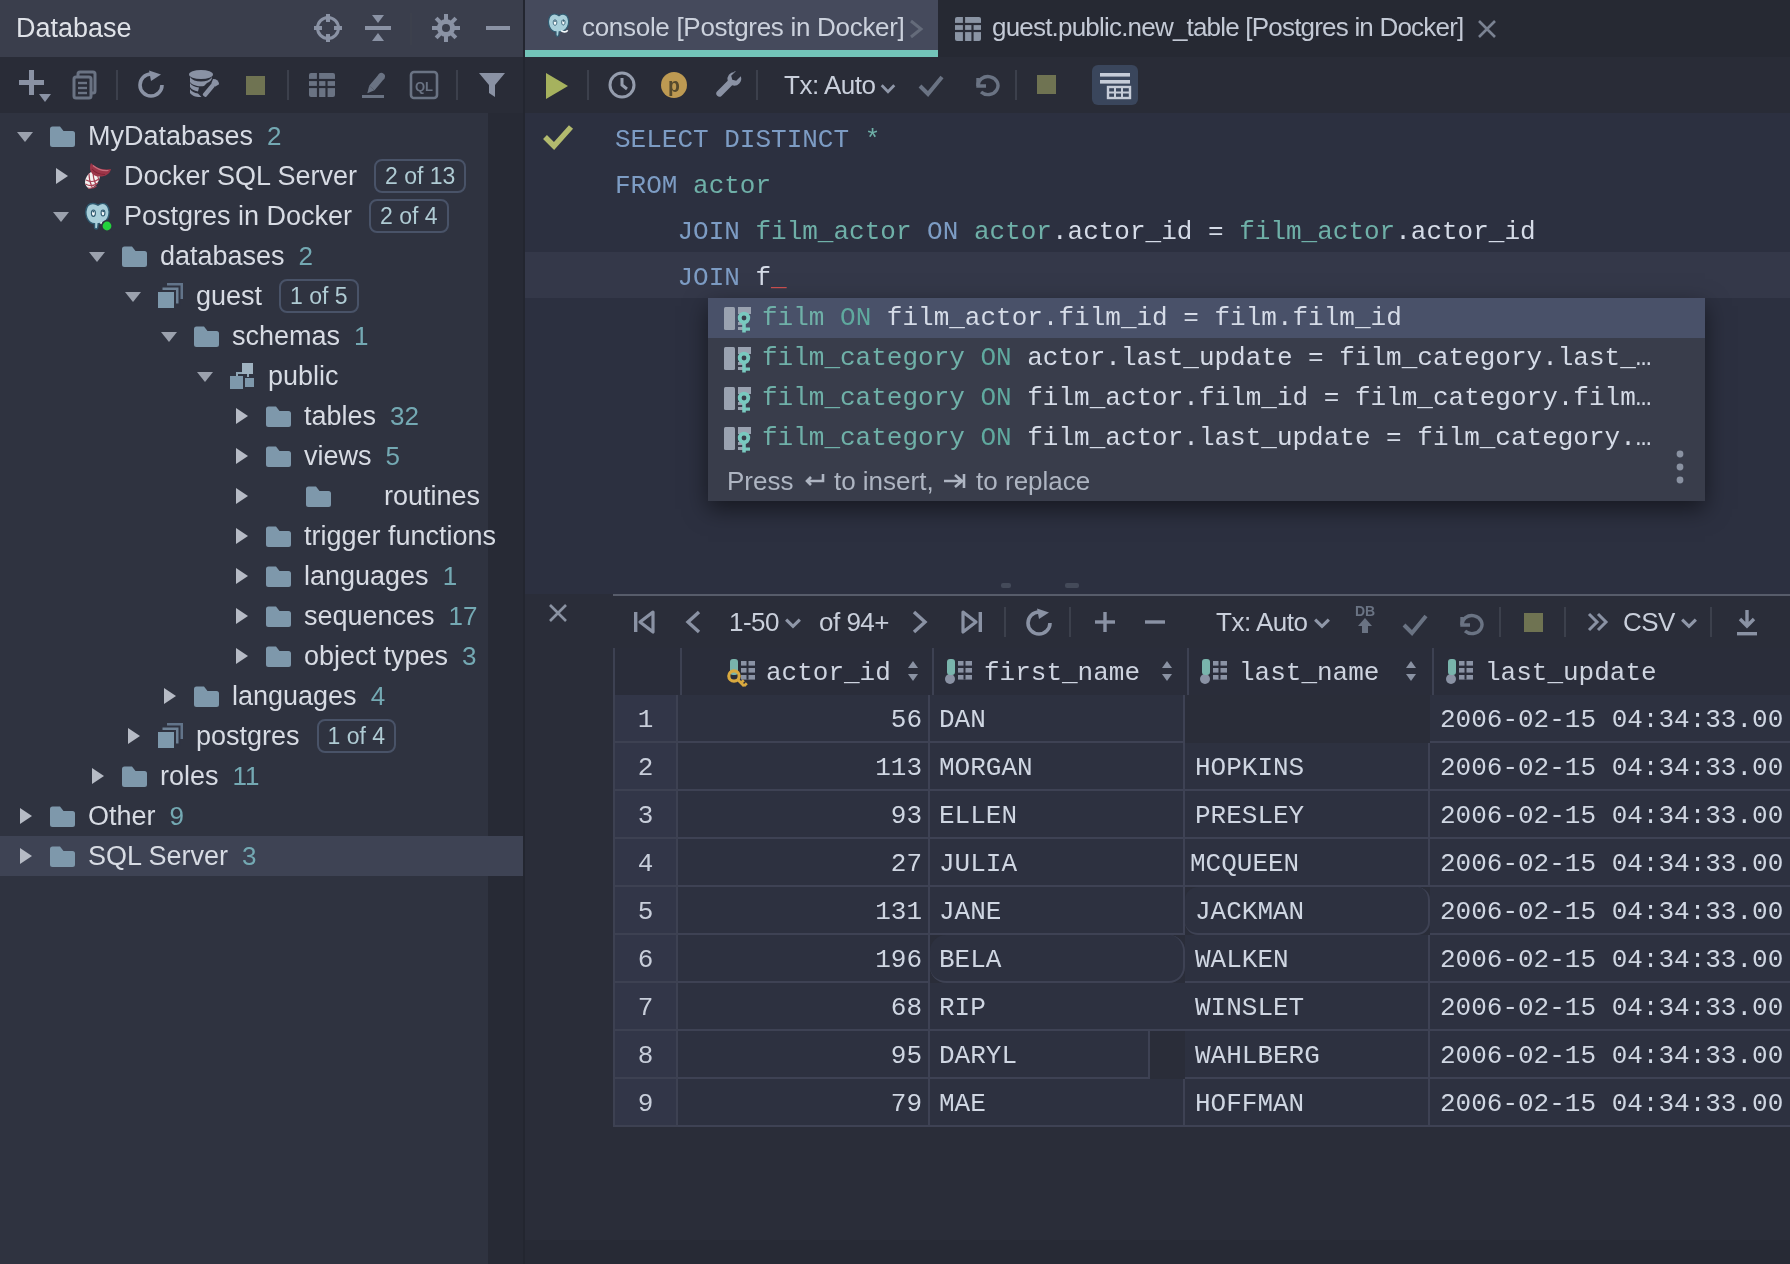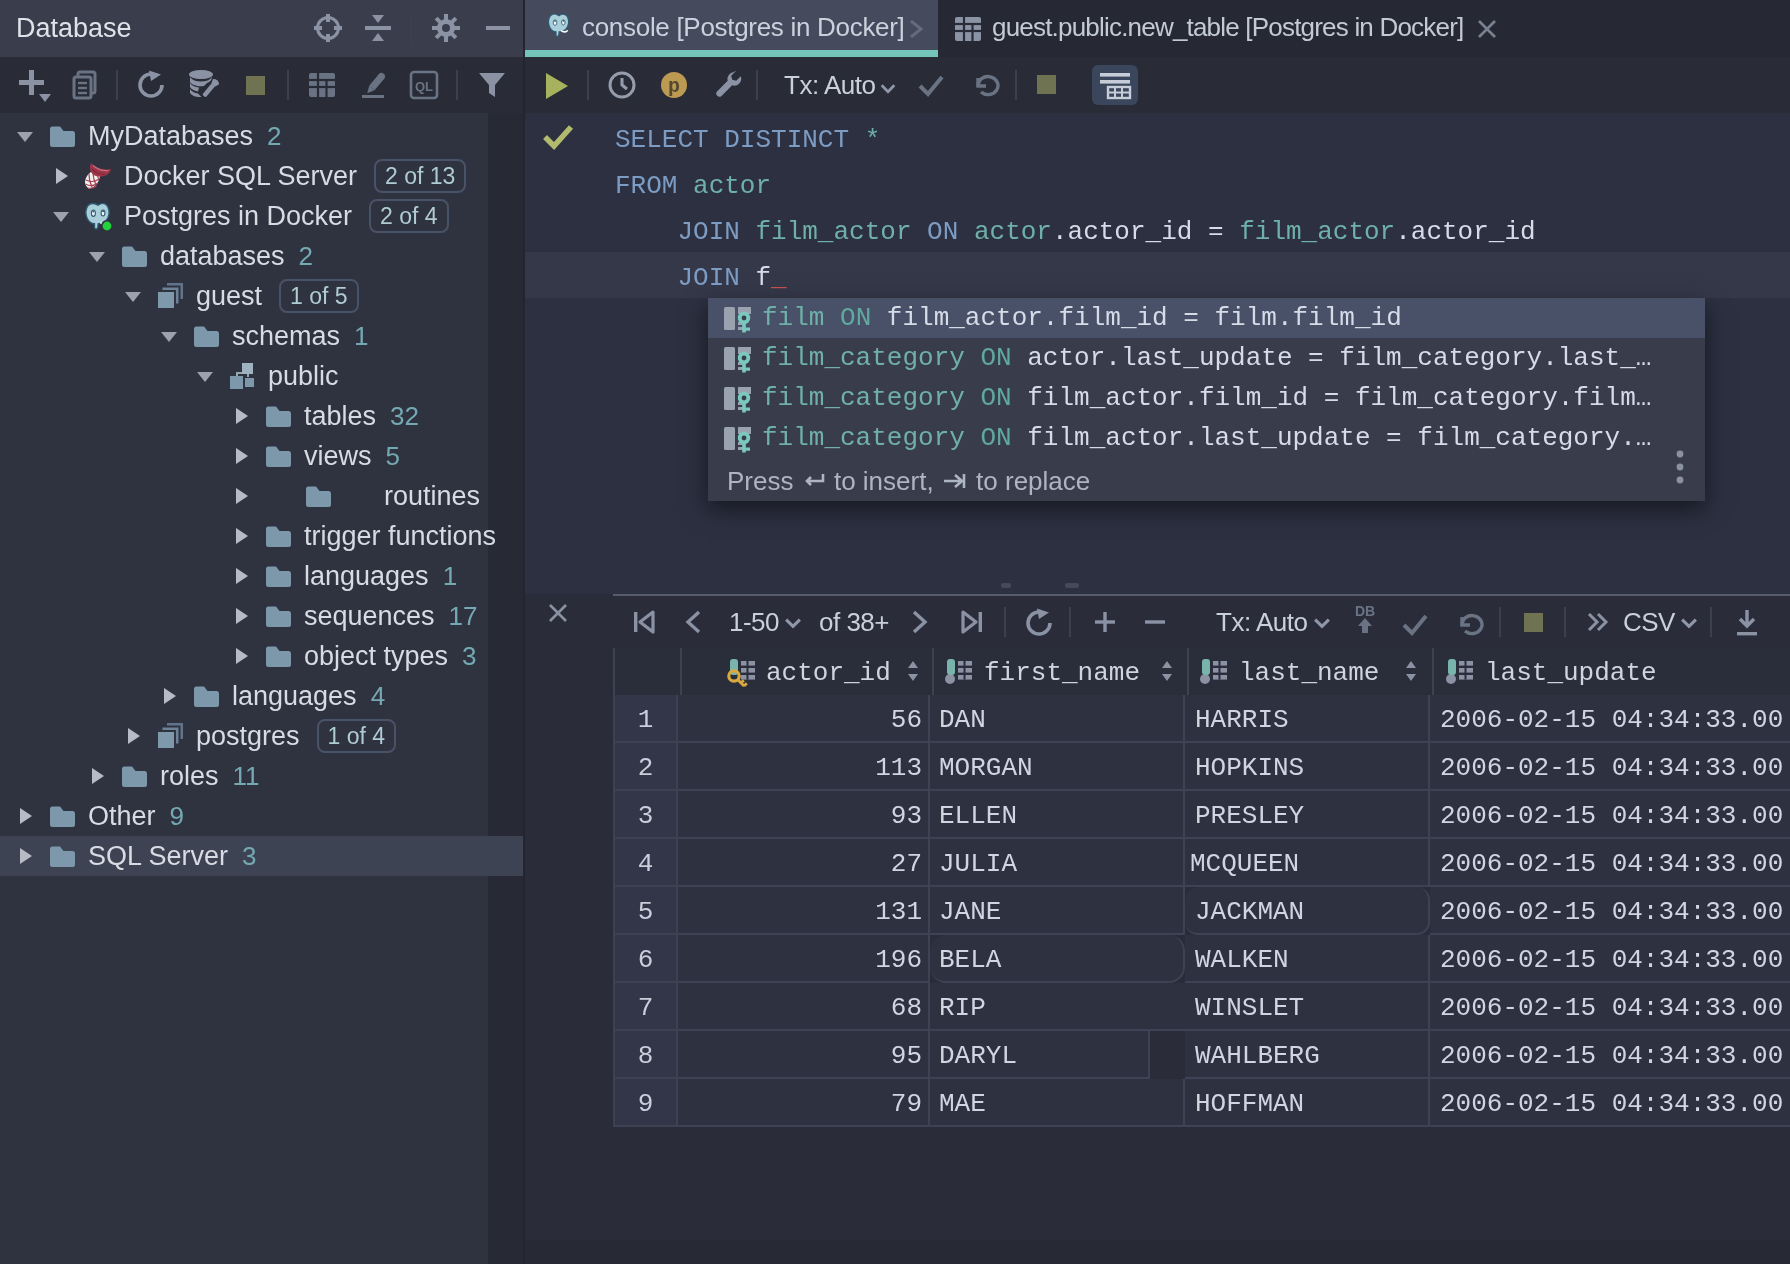--- a/index.html
+++ b/index.html
@@ -589,21 +589,21 @@
         <rect x="3" y="3" width="3.4" height="20" fill="#8A92A4"></rect>
         <path d="M22 3 L9 13 L22 23 Z" fill="none" stroke="#8A92A4" stroke-width="3.2" stroke-linejoin="round"></path>
       </svg></div>
 <div class="abs" style="left:684px;top:609px;"><svg width="18" height="26" viewBox="0 0 18 26">
         <path d="M15 3 L4 13 L15 23" fill="none" stroke="#8A92A4" stroke-width="3.4"></path>
       </svg></div>
 <div class="abs rtxt" style="left:729px;top:607px;">1-50</div>
 <div class="abs" style="left:783px;top:615px;"><svg width="20" height="12" viewBox="0 0 22 14">
         <path d="M3 3 L11 11 L19 3" stroke="#8F97A8" stroke-width="3.6" fill="none"></path>
       </svg></div>
-<div class="abs rtxt" style="left:819px;top:607px;">of 38+</div>
+<div class="abs rtxt" style="left:819px;top:607px;">of 94+</div>
 <div class="abs" style="left:911px;top:609px;"><svg width="18" height="26" viewBox="0 0 18 26">
         <path d="M3 3 L14 13 L3 23" fill="none" stroke="#8A92A4" stroke-width="3.4"></path>
       </svg></div>
 <div class="abs" style="left:959px;top:609px;"><svg width="26" height="26" viewBox="0 0 26 26">
         <rect x="19.6" y="3" width="3.4" height="20" fill="#8A92A4"></rect>
         <path d="M4 3 L17 13 L4 23 Z" fill="none" stroke="#8A92A4" stroke-width="3.2" stroke-linejoin="round"></path>
       </svg></div>
 <div class="sep-v" style="left:1004px;top:607px;"></div>
 <div class="abs" style="left:1024px;top:608px;"><svg width="30" height="30" viewBox="0 0 30 30">
         <path d="M15 4 a11 11 0 1 0 11 11" fill="none" stroke="#8A92A4" stroke-width="3.6"></path>
@@ -710,21 +710,20 @@
               <rect x="14" y="18" width="14" height="4.6"></rect>
               <rect x="19.5" y="4" width="2" height="18.6" fill="#2A2D3A"></rect>
             </g>
           </svg></div>
 <div class="gh" style="left:870px;">last_update</div>
 </div>
 <div class="grow" style="top:47px;">
         <div class="gnum" style="left:0;width:65px;">1</div>
         <div class="gcell" style="left:65px;width:252px;text-align:right;padding-right:6px;">56</div>
         <div class="gcell" style="left:317px;width:255px;padding-left:9px;">DAN</div>
-        <div class="gcell" style="left:572px;width:245px;padding-left:10px;">HARRIS</div>
         <div class="gcell" style="left:817px;width:362px;padding-left:10px;border-right:none;">2006-02-15 04:34:33.00</div>
       </div>
 <div class="grow" style="top:95px;">
         <div class="gnum" style="left:0;width:65px;">2</div>
         <div class="gcell" style="left:65px;width:252px;text-align:right;padding-right:6px;">113</div>
         <div class="gcell" style="left:317px;width:255px;padding-left:9px;">MORGAN</div>
         <div class="gcell" style="left:572px;width:245px;padding-left:10px;">HOPKINS</div>
         <div class="gcell" style="left:817px;width:362px;padding-left:10px;border-right:none;">2006-02-15 04:34:33.00</div>
       </div>
 <div class="grow" style="top:143px;">

